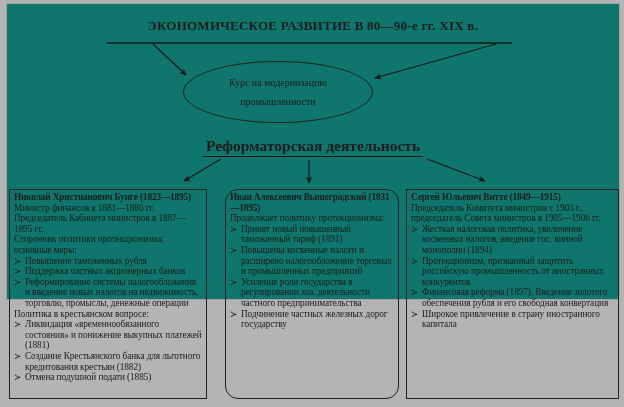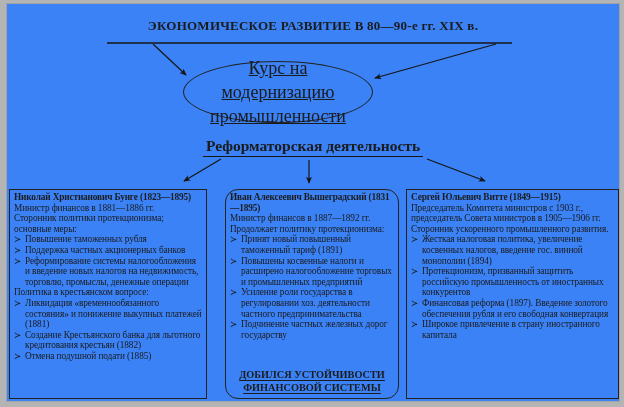--- a/index.html
+++ b/index.html
@@ -4,39 +4,39 @@
 <style>
   html,body{margin:0;padding:0;}
   body{
     width:624px;height:407px;position:relative;
     background:#b4b4b4;
     font-family:"Liberation Serif", serif;
     color:#1b1b1b;
     overflow:hidden;
   }
   .page{
-    position:absolute;left:7px;top:4px;width:612px;height:397px;
-    background:#3b82f6;
+    position:absolute;left:7px;top:4px;width:612px;height:295px;
+    background:#0f766e;
     box-shadow:0 0 0 1px #a2a2a2;
   }
   .title{
     position:absolute;top:14px;left:0;width:100%;
     text-align:center;font-weight:bold;font-size:13px;letter-spacing:.25px;
   }
   .connectors{
     position:absolute;left:0;top:0;width:612px;height:397px;
     pointer-events:none;
   }
   .ellipse{
     position:absolute;left:176px;top:57px;width:190px;height:62px;
     border:1.5px solid #222;border-radius:50%;
     display:flex;align-items:center;justify-content:center;text-align:center;
     box-sizing:border-box;
   }
-  .ellipse span{font-size:18px;line-height:24px;display:block;padding:0 10px;text-decoration:underline;}
+  .ellipse span{font-size:10px;line-height:19px;display:block;padding:0 10px;}
   .heading{
     position:absolute;top:133px;left:0;width:100%;text-align:center;text-decoration:underline;
   }
   .heading span{
     display:inline-block;font-weight:bold;font-size:15.5px;
     border-bottom:1.6px solid #161616;padding:0 3px 1px 3px;
   }
   .box{
     position:absolute;top:185px;height:210px;
     border:1.4px solid #222;box-sizing:border-box;
@@ -82,20 +82,21 @@
     <span>Курс на модернизацию промышленности</span>
   </div>
 
   <div class="heading">
     <span>Реформаторская деятельность</span>
   </div>
 
   <div class="box box-left">
     <div class="box-title">Николай Христианович Бунге (1823—1895)</div>
     <div class="para">Министр финансов в 1881—1886 гг.</div>
+    <div class="para">Председатель Кабинета министров в 1887—1895 гг.</div>
     <div class="para">Сторонник политики протекционизма; основные меры:</div>
     <div class="bullet">
       <span class="marker">≻</span>
       <span class="btext">Повышение таможенных рубля</span>
     </div>
     <div class="bullet">
       <span class="marker">≻</span>
       <span class="btext">Поддержка частных акционерных банков</span>
     </div>
     <div class="bullet">
@@ -112,45 +113,42 @@
       <span class="btext">Создание Крестьянского банка для льготного кредитования крестьян (1882)</span>
     </div>
     <div class="bullet">
       <span class="marker">≻</span>
       <span class="btext">Отмена подушной подати (1885)</span>
     </div>
   </div>
 
   <div class="box box-mid">
     <div class="box-title">Иван Алексеевич Вышеградский (1831—1895)</div>
-    <div class="para">Министр финансов в 1887—1892 гг.</div>
     <div class="para">Продолжает политику протекционизма:</div>
     <div class="bullet">
       <span class="marker">≻</span>
       <span class="btext">Принят новый повышенный таможенный тариф (1891)</span>
     </div>
     <div class="bullet">
       <span class="marker">≻</span>
       <span class="btext">Повышены косвенные налоги и расширено налогообложение торговых и промышленных предприятий</span>
     </div>
     <div class="bullet">
       <span class="marker">≻</span>
       <span class="btext">Усиление роли государства в регулировании хоз. деятельности частного предпринимательства</span>
     </div>
     <div class="bullet">
       <span class="marker">≻</span>
       <span class="btext">Подчинение частных железных дорог государству</span>
     </div>
-    <div class="box-footer">ДОБИЛСЯ УСТОЙЧИВОСТИ ФИНАНСОВОЙ СИСТЕМЫ</div>
   </div>
 
   <div class="box box-right">
     <div class="box-title">Сергей Юльевич Витте (1849—1915)</div>
     <div class="para">Председатель Комитета министров с 1903 г., председатель Совета министров в 1905—1906 гг.</div>
-    <div class="para">Сторонник ускоренного промышленного развития.</div>
     <div class="bullet">
       <span class="marker">≻</span>
       <span class="btext">Жесткая налоговая политика, увеличение косвенных налогов, введение гос. винной монополии (1894)</span>
     </div>
     <div class="bullet">
       <span class="marker">≻</span>
       <span class="btext">Протекционизм, призванный защитить российскую промышленность от иностранных конкурентов</span>
     </div>
     <div class="bullet">
       <span class="marker">≻</span>

